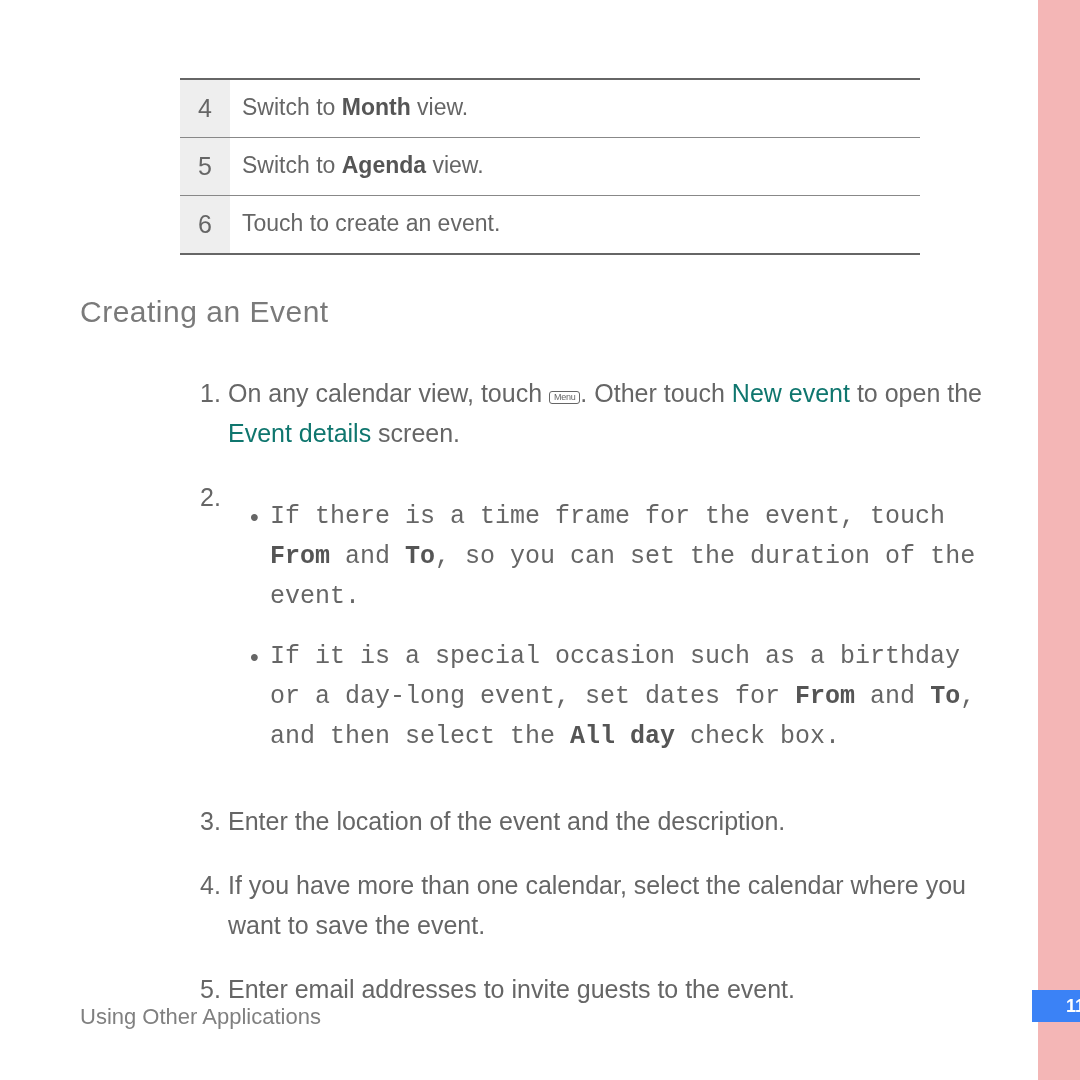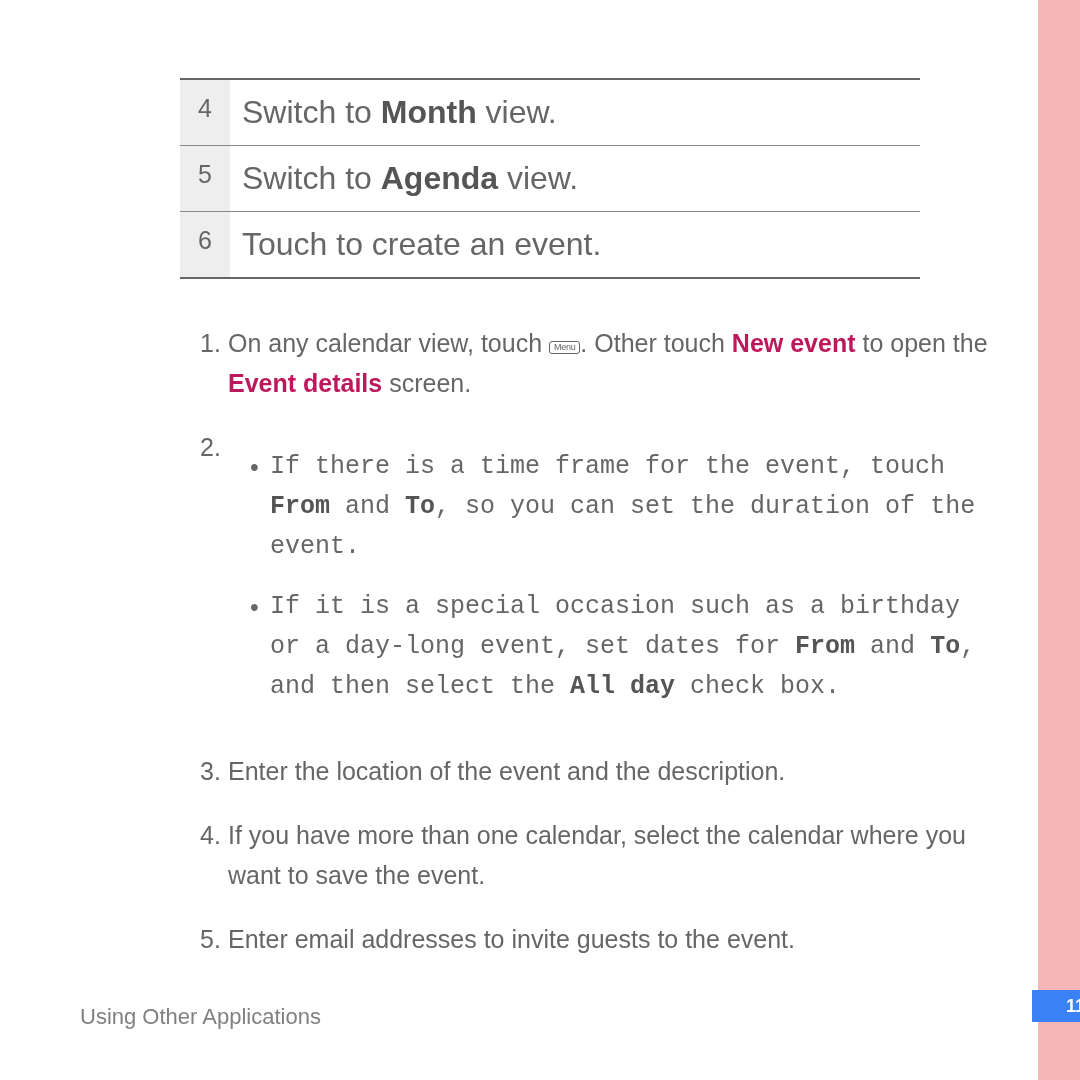--- a/index.html
+++ b/index.html
@@ -55,21 +55,21 @@
     width: 50px;
     background: #eee;
     padding: 14px 10px;
     font-size: 25px;
     color: #666;
     text-align: center;
   }
   .tbl-text {
     flex: 1;
     padding: 14px 12px;
-    font-size: 32px;
+    font-size: 23px;
     color: #666;
   }
   .tbl-text b { color: #555; font-weight: bold; }
   
   .heading {
     margin-top: 40px;
     margin-left: 0;
     font-size: 30px;
     color: #7a7a7a;
     font-weight: normal;
@@ -86,21 +86,21 @@
     font-size: 25px;
     line-height: 1.6;
     color: #666;
     margin-bottom: 24px;
   }
   .step-num {
     width: 28px;
     flex-shrink: 0;
   }
   .step-body { flex: 1; }
-  .step-body b { color: #be185d; font-weight: bold; }
+  .step-body b { color: #0f766e; font-weight: normal; }
   .menu-icon {
     display: inline-block;
     border: 1.5px solid #666;
     border-radius: 3px;
     padding: 1px 4px;
     font-size: 9px;
     line-height: 1;
     vertical-align: 2px;
     color: #666;
     font-family: Liberation Sans, sans-serif;
@@ -156,20 +156,21 @@
         </div>
       </div>
       <div class="tbl-row">
         <div class="tbl-num">6</div>
         <div class="tbl-text">
           <span>Touch to create an event.</span><b></b><span></span>
         </div>
       </div>
     </div>
 
+    <h2 class="heading">Creating  an  Event</h2>
 
     <div class="steps">
 
       <div class="step">
         <div class="step-num">1.</div>
         <div class="step-body">
           <span>On any calendar view, touch </span><span class="menu-icon">Menu</span><span>. Other touch </span><b>New event</b><span> to open the </span><b>Event details</b><span> screen.</span>
         </div>
       </div>
 

